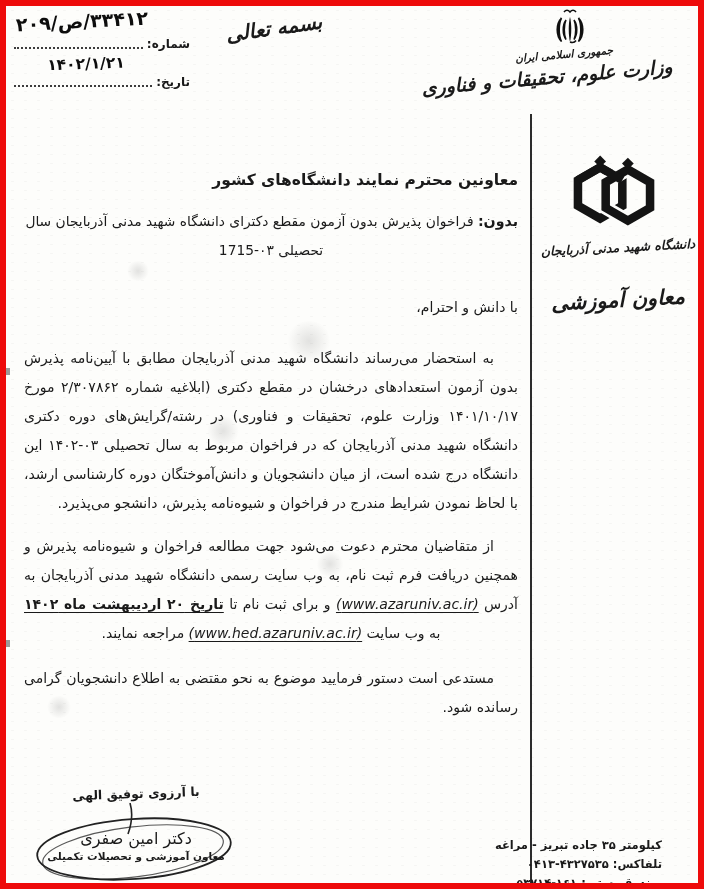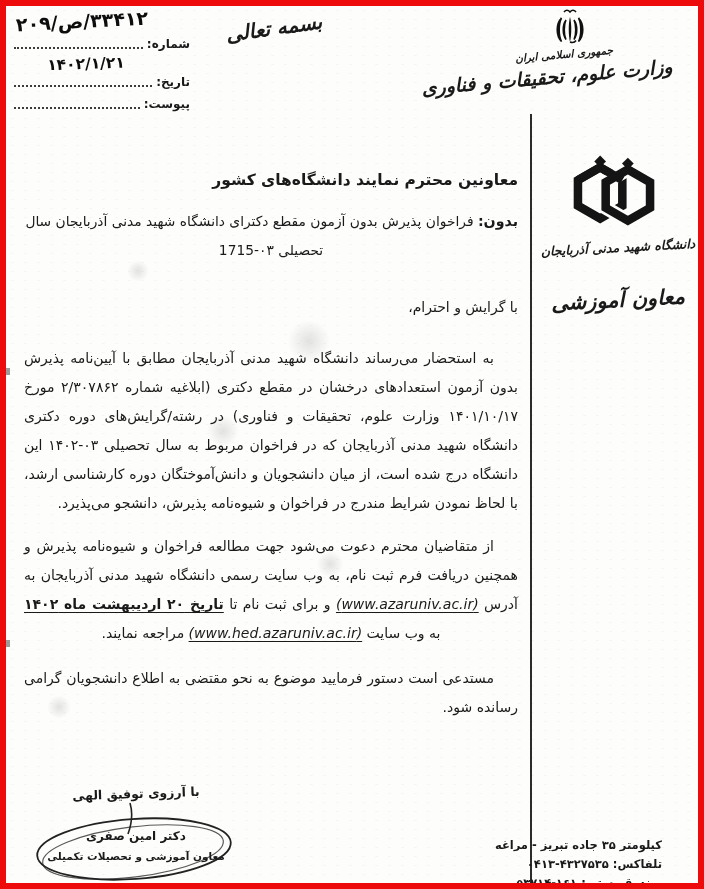--- a/index.html
+++ b/index.html
@@ -67,44 +67,40 @@
   .para2 { margin-top:14px; text-align-last:center; }
   .para3 { margin-top:16px; }
   .url { text-decoration:underline; text-underline-offset:3px;font-style:italic; }
   .deadline { font-weight:bold; text-decoration:underline; text-underline-offset:3px; }
   
   .signature { position:absolute; left:26px; top:780px; width:208px; text-align:center;
                direction:rtl; }
   .closing { font-size:12.5px; font-weight:bold; transform:rotate(-2deg); }
   .sig-area { position:relative; height:84px; margin-top:2px; }
   .sig-area svg { position:absolute; left:0; top:0; }
-  .signer-name { position:absolute; left:0; top:26px; width:100%; font-size:12px; font-weight:bold; }
+  .signer-name { position:absolute; left:0; top:26px; width:100%; font-size:16px; font-weight:normal; }
   .signer-title { position:absolute; left:0; top:47px; width:100%; font-size:10.5px; font-weight:bold; }
   
   .smudge { position:absolute; border-radius:50%; pointer-events:none;
             background:radial-gradient(circle, rgba(60,60,60,0.14), rgba(60,60,60,0) 70%); }
   .edge-mark { position:absolute; left:0; width:4px; height:7px; background:#4a4a4a; opacity:.55; }
 </style>
 </head>
 <body>
 
 <div class="page">
 
   <div class="hw hw-number">۳۳۴۱۲/ص/۲۰۹</div>
   <div class="meta-row row-number">
     <span class="meta-label">شماره:</span>
     <span class="meta-dots"></span>
   </div>
   <div class="hw hw-date">۱۴۰۲/۱/۲۱</div>
   <div class="meta-row row-date">
     <span class="meta-label">تاریخ:</span>
-    <span class="meta-dots"></span>
-  </div>
-  <div class="meta-row row-attach">
-    <span class="meta-label">پیوست:</span>
     <span class="meta-dots"></span>
   </div>
 
   <div class="bismillah">بسمه تعالی</div>
 
   <span class="gov-emblem">
     <svg width="36" height="42" viewBox="0 0 36 42">
       <path d="M12,4 q3,-3.4 6,0 q3,-3.4 6,0" fill="none" stroke="#101010" stroke-width="1.6"></path>
       <path d="M18,9 C16.3,15 16.3,27 18,34 C19.7,27 19.7,15 18,9 Z" fill="#101010"></path>
       <path d="M14,12 C10.2,17 10.2,26.5 14,31.5 C11.8,26.5 11.8,17 14,12 Z" fill="#101010" stroke="#101010" stroke-width="1.4"></path>
@@ -146,21 +142,21 @@
 
   <div class="content">
     <div class="recipient">معاونین محترم نمایند دانشگاه‌های کشور</div>
 
     <div class="subject-l1">
       <b>بدون:</b>
       <span>فراخوان پذیرش بدون آزمون مقطع دکترای دانشگاه شهید مدنی آذربایجان سال</span>
     </div>
     <div class="subject-l2">تحصیلی ۰۳-1715</div>
 
-    <div class="salutation">با گرایش و احترام،</div>
+    <div class="salutation">با دانش و احترام،</div>
 
     <p class="para para1">به استحضار می‌رساند دانشگاه شهید مدنی آذربایجان مطابق با آیین‌نامه پذیرش بدون آزمون استعدادهای درخشان در مقطع دکتری (ابلاغیه شماره ۲/۳۰۷۸۶۲ مورخ ۱۴۰۱/۱۰/۱۷ وزارت علوم، تحقیقات و فناوری) در رشته/گرایش‌های دوره دکتری دانشگاه شهید مدنی آذربایجان که در فراخوان مربوط به سال تحصیلی ۰۳-۱۴۰۲ این دانشگاه درج شده است، از میان دانشجویان و دانش‌آموختگان دوره کارشناسی ارشد، با لحاظ نمودن شرایط مندرج در فراخوان و شیوه‌نامه پذیرش، دانشجو می‌پذیرد.</p>
 
     <p class="para para2"><span>از متقاضیان محترم دعوت می‌شود جهت مطالعه فراخوان و شیوه‌نامه پذیرش و همچنین دریافت فرم ثبت نام، به وب سایت رسمی دانشگاه شهید مدنی آذربایجان به آدرس </span><span class="url">(www.azaruniv.ac.ir)</span><span> و برای ثبت نام تا </span><span class="deadline">تاریخ ۲۰ اردیبهشت ماه ۱۴۰۲</span><span> به وب سایت </span><span class="url">(www.hed.azaruniv.ac.ir)</span><span> مراجعه نمایند.</span></p>
 
     <p class="para para3">مستدعی است دستور فرمایید موضوع به نحو مقتضی به اطلاع دانشجویان گرامی رسانده شود.</p>
   </div>
 
   <div class="signature">
     <div class="closing">با آرزوی توفیق الهی</div>

